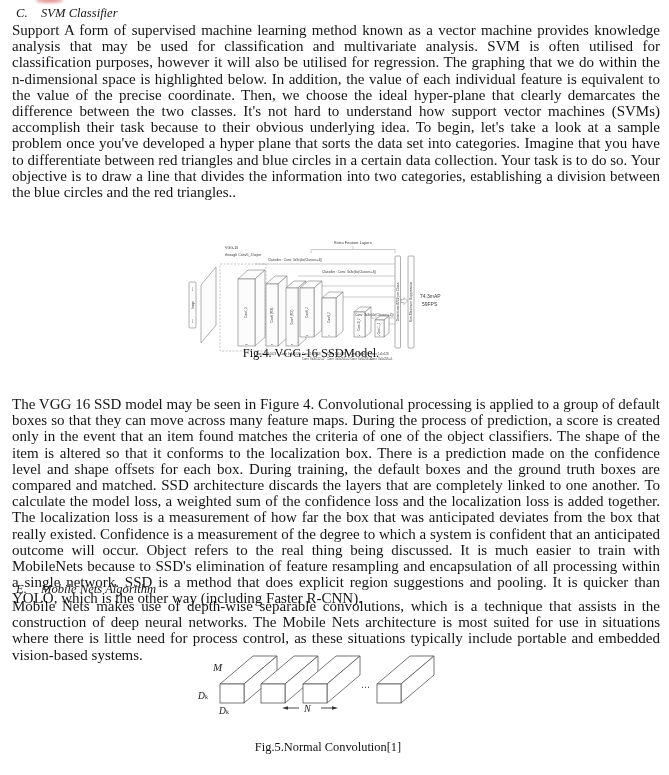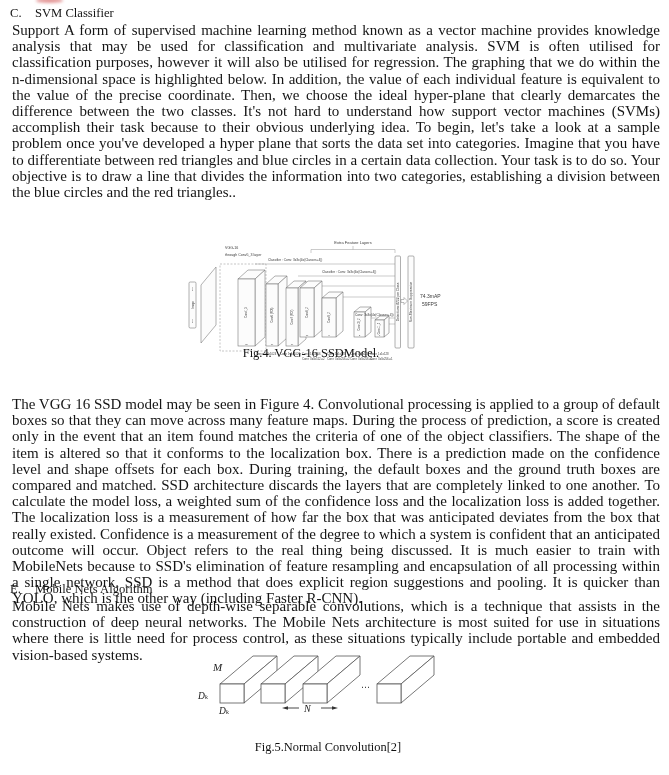--- a/index.html
+++ b/index.html
@@ -1,21 +1,21 @@
 <!DOCTYPE html>
 <html><head>
 <meta charset="utf-8">
 <style>
   html,body{margin:0;padding:0;background:#ffffff;}
   .page{position:relative;width:669px;height:775px;background:#ffffff;overflow:hidden;
         font-family:"Liberation Serif","DejaVu Serif",serif;color:#151515;}
   .abs{position:absolute;}
   .smudge{left:36px;top:-2px;width:27px;height:5px;background:#dd7f7f;border-radius:50%;
           filter:blur(1.6px);opacity:.8;}
-  .sec-heading{left:10px;width:648px;font-size:12.6px;line-height:15px;}
+  .sec-heading{left:16px;width:648px;font-style:italic;font-size:12.6px;line-height:15px;}
   .sec-label{display:inline-block;width:25px;}
   .body-text{left:12px;width:648px;font-size:15px;line-height:16.2px;text-align:justify;}
   .pre{white-space:pre-wrap;}
   .caption{text-align:center;font-size:12.4px;color:#111;}
   .fig{display:block;}
   .fig4{filter:blur(0.25px);}
   svg text{font-family:"Liberation Sans","DejaVu Sans",sans-serif;fill:#3a3a3a;}
   svg .serif-it{font-family:"Liberation Serif","DejaVu Serif",serif;font-style:italic;fill:#222;}
   .ln{stroke:#8a8a8a;stroke-width:0.45;fill:none;}
   .bx{stroke:#6f6f6f;stroke-width:0.55;fill:#fcfcfc;}
@@ -177,15 +177,15 @@
     <text class="serif-it" font-size="9.5" x="24" y="63.5">Dₖ</text>
     <g>
       <line x1="92" y1="58" x2="104" y2="58" stroke="#333" stroke-width="0.9"></line>
       <polygon points="87,58 93,56.2 93,59.8" fill="#333"></polygon>
       <line x1="126" y1="58" x2="138" y2="58" stroke="#333" stroke-width="0.9"></line>
       <polygon points="143,58 137,56.2 137,59.8" fill="#333"></polygon>
     </g>
     <text class="serif-it" font-size="10" x="109" y="61.5">N</text>
   </svg>
 
-  <div class="abs caption" style="left:0;top:740px;width:656px;">Fig.5.Normal Convolution[2]</div>
+  <div class="abs caption" style="left:0;top:740px;width:656px;">Fig.5.Normal Convolution[1]</div>
 
 </div>
 
 </body></html>

